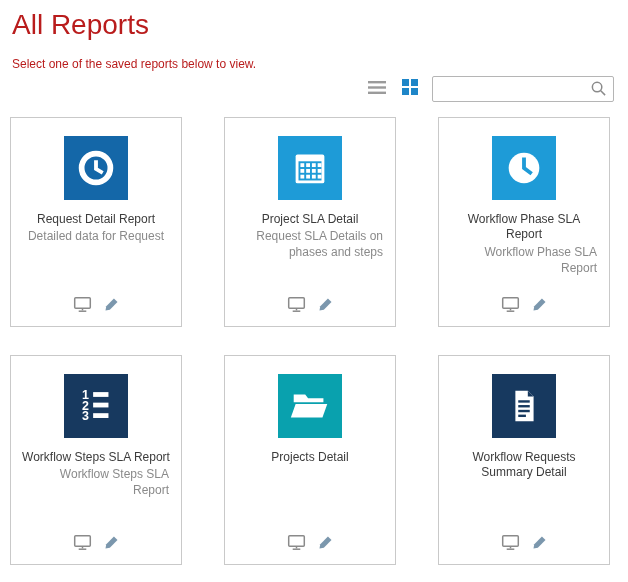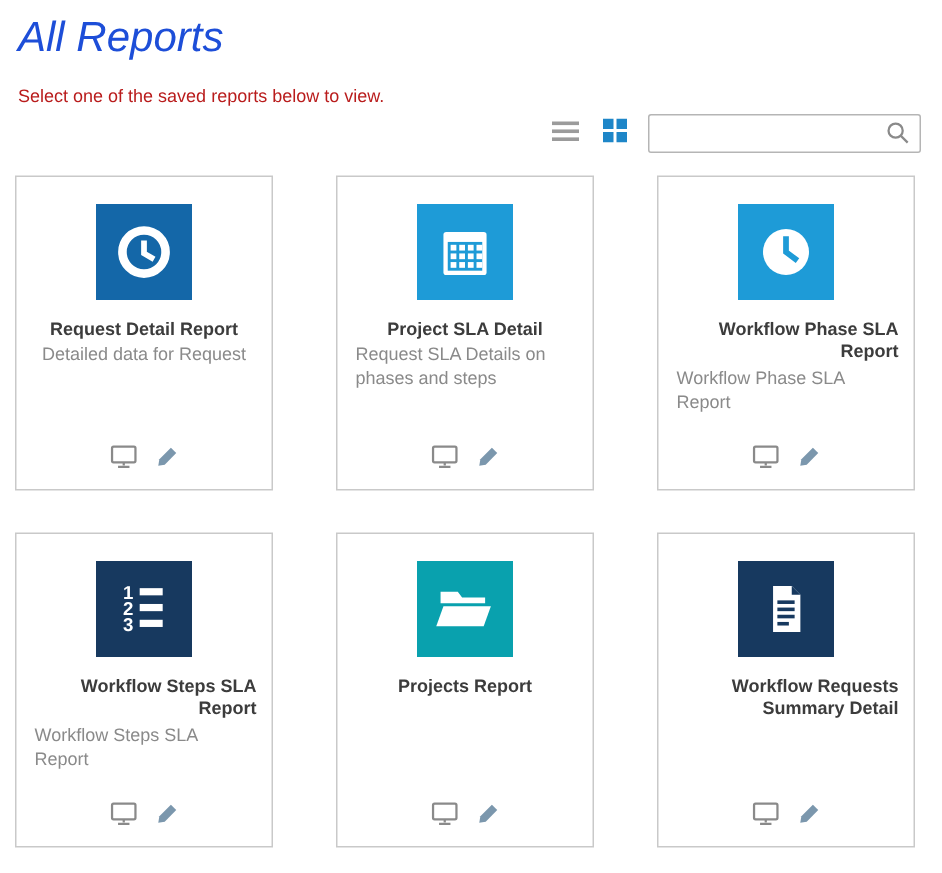--- a/index.html
+++ b/index.html
@@ -11,24 +11,23 @@
   .page {
     width: 628px;
     height: 582px;
     padding: 6px 10px 0 10px;
     overflow: hidden;
     position: relative;
   }
   .page-title {
     font-size: 28px;
     font-weight: 400;
-    color: #1d4ed8;
+    color: #b91c1c;
     margin: 4px 0 16px 2px;
     line-height: 1.1;
-    font-style: italic;
   }
   .page-subtitle {
     font-size: 12px;
     color: #b91c1c;
     margin: 0 0 4px 2px;
   }
   .toolbar {
     display: flex;
     justify-content: flex-end;
     align-items: center;
@@ -86,31 +85,31 @@
     margin-top: 18px;
     display: flex;
     align-items: center;
     justify-content: center;
     flex-shrink: 0;
   }
   .icon-tile svg { display: block; }
   .card-title {
     margin-top: 12px;
     font-size: 12px;
-    font-weight: bold;
+    font-weight: normal;
     color: #3c3c3c;
-    text-align: right;
+    text-align: center;
     padding: 0 10px;
     line-height: 1.3;
   }
   .card-subtitle {
     margin-top: 2px;
     font-size: 12px;
     color: #8a8a8a;
-    text-align: left;
+    text-align: right;
     padding: 0 12px;
     line-height: 1.3;
   }
   .card-actions {
     position: absolute;
     bottom: 10px;
     left: 0;
     right: 0;
     display: flex;
     justify-content: center;
@@ -295,21 +294,21 @@
       </button>
     </div>
   </div>
       <div class="card">
     <div class="icon-tile" style="background: rgb(9, 161, 174);">
           <svg viewBox="0 0 48 48" width="46" height="46">
             <path d="M7 12 h12 l3 4 h16 v4 H7 Z" fill="#fff"></path>
             <path d="M9 22 h33 l-5 14 H4 Z" fill="#fff"></path>
           </svg>
         </div>
-    <div class="card-title">Projects Report</div>
+    <div class="card-title">Projects Detail</div>
 
     <div class="card-actions">
       <button class="action-btn">
         <span>
           <svg viewBox="0 0 18 17" width="19" height="17">
             <rect x="1.2" y="1.8" width="15.6" height="10.4" rx="1" fill="none" stroke="#8a8a8a" stroke-width="1.5"></rect>
             <line x1="9" y1="12.2" x2="9" y2="14.4" stroke="#8a8a8a" stroke-width="1.5"></line>
             <line x1="5.2" y1="15.2" x2="12.8" y2="15.2" stroke="#8a8a8a" stroke-width="1.5"></line>
           </svg>
         </span>

